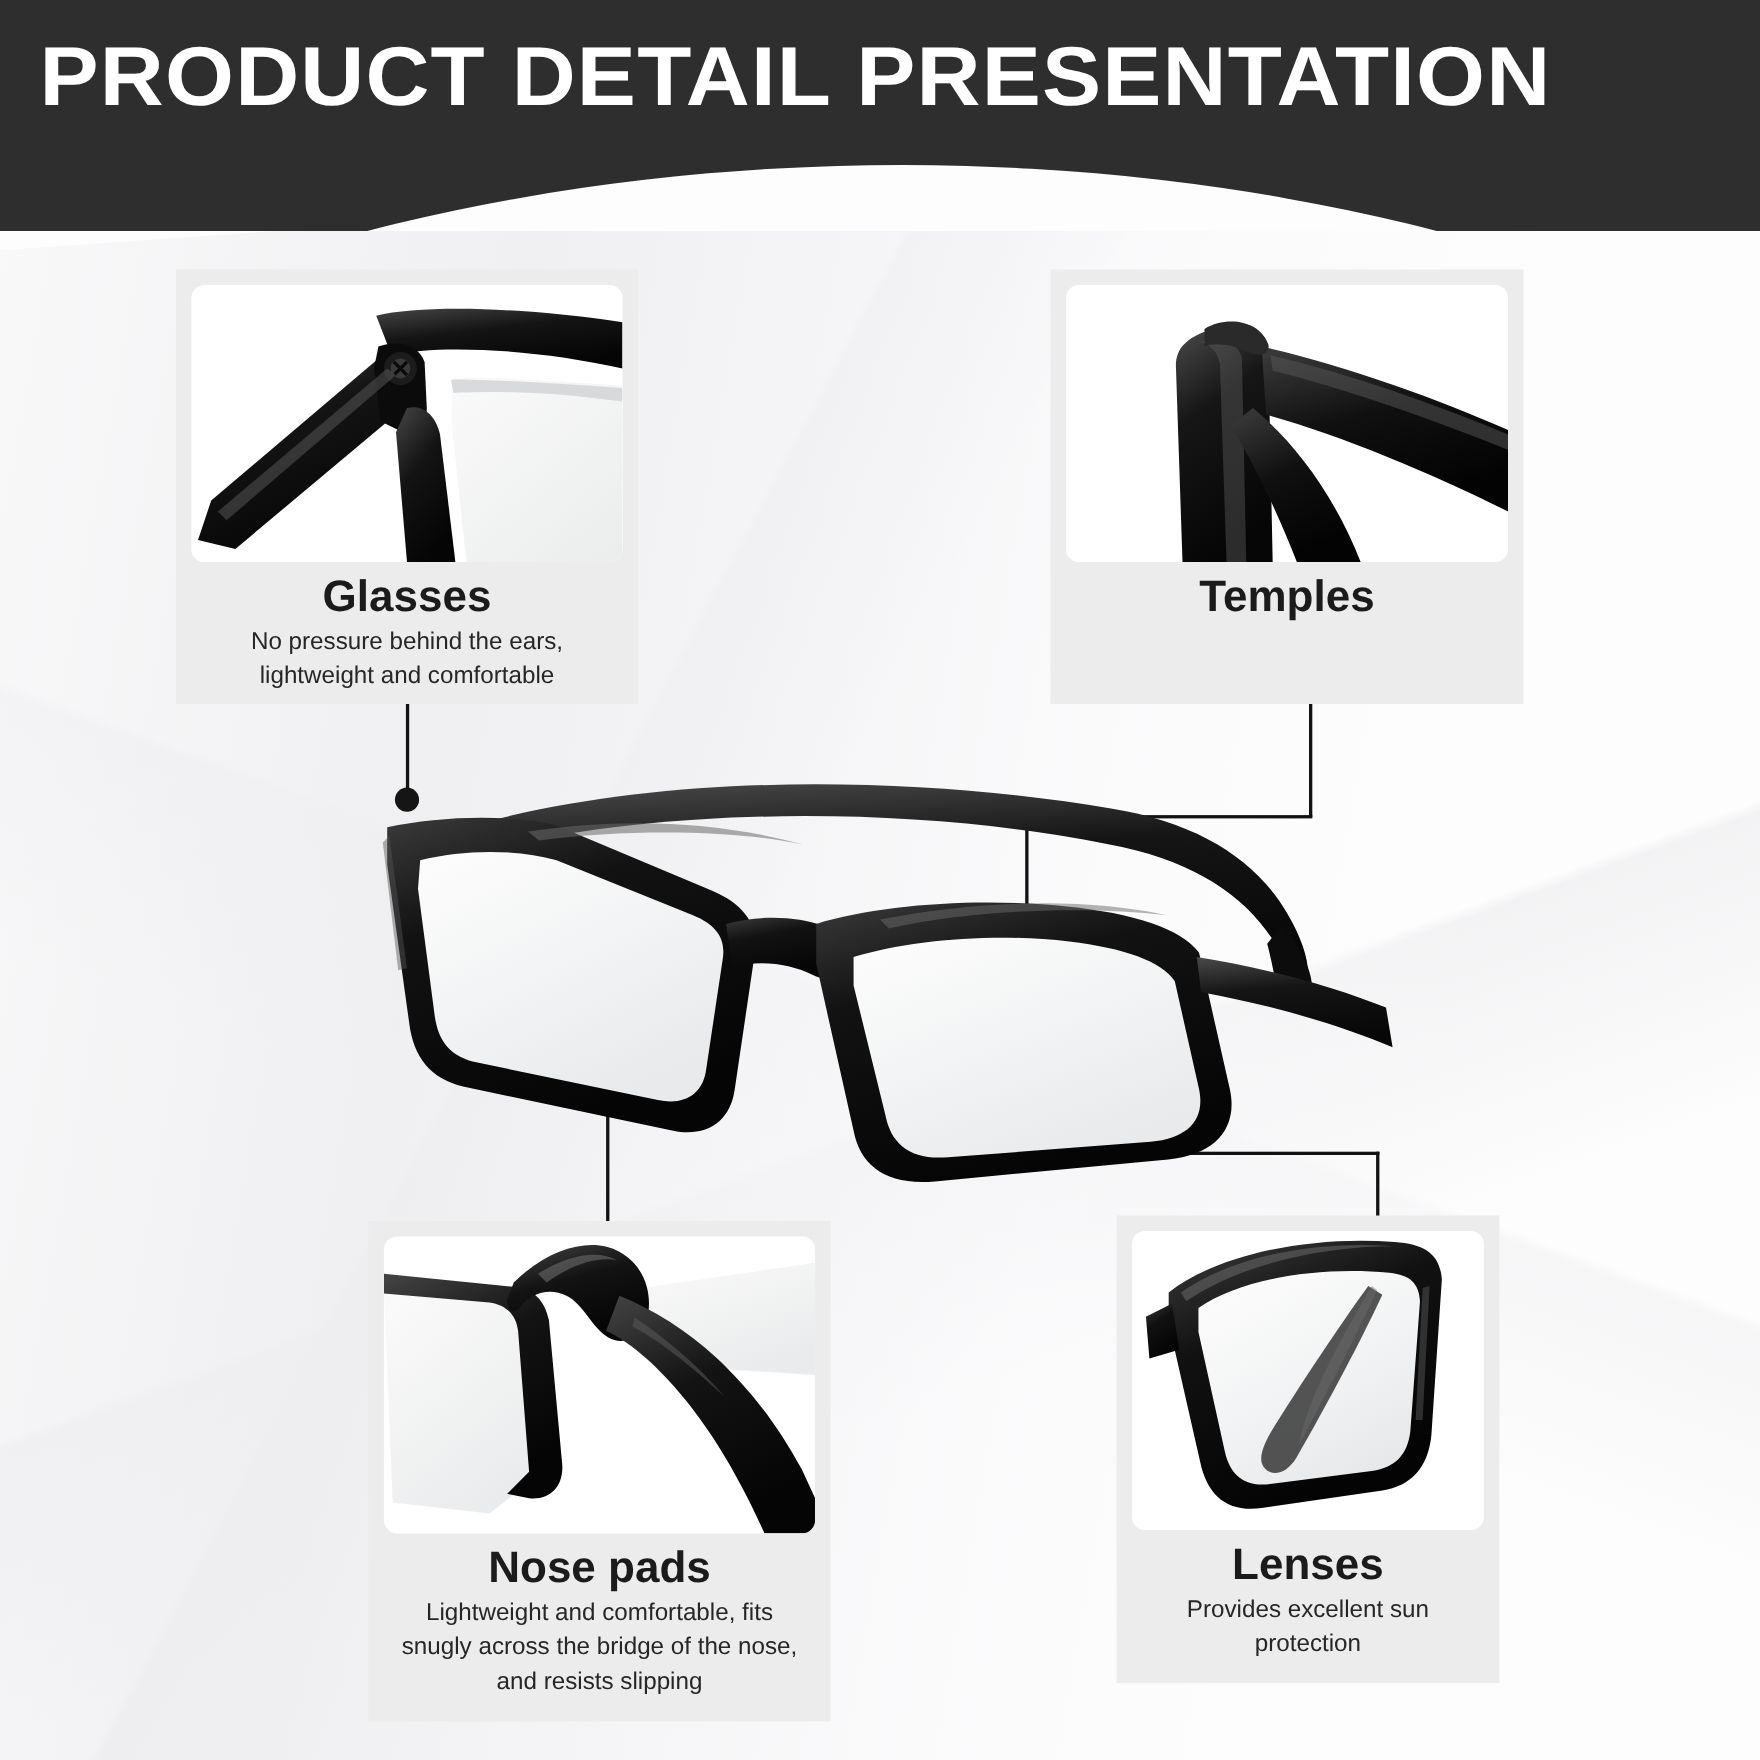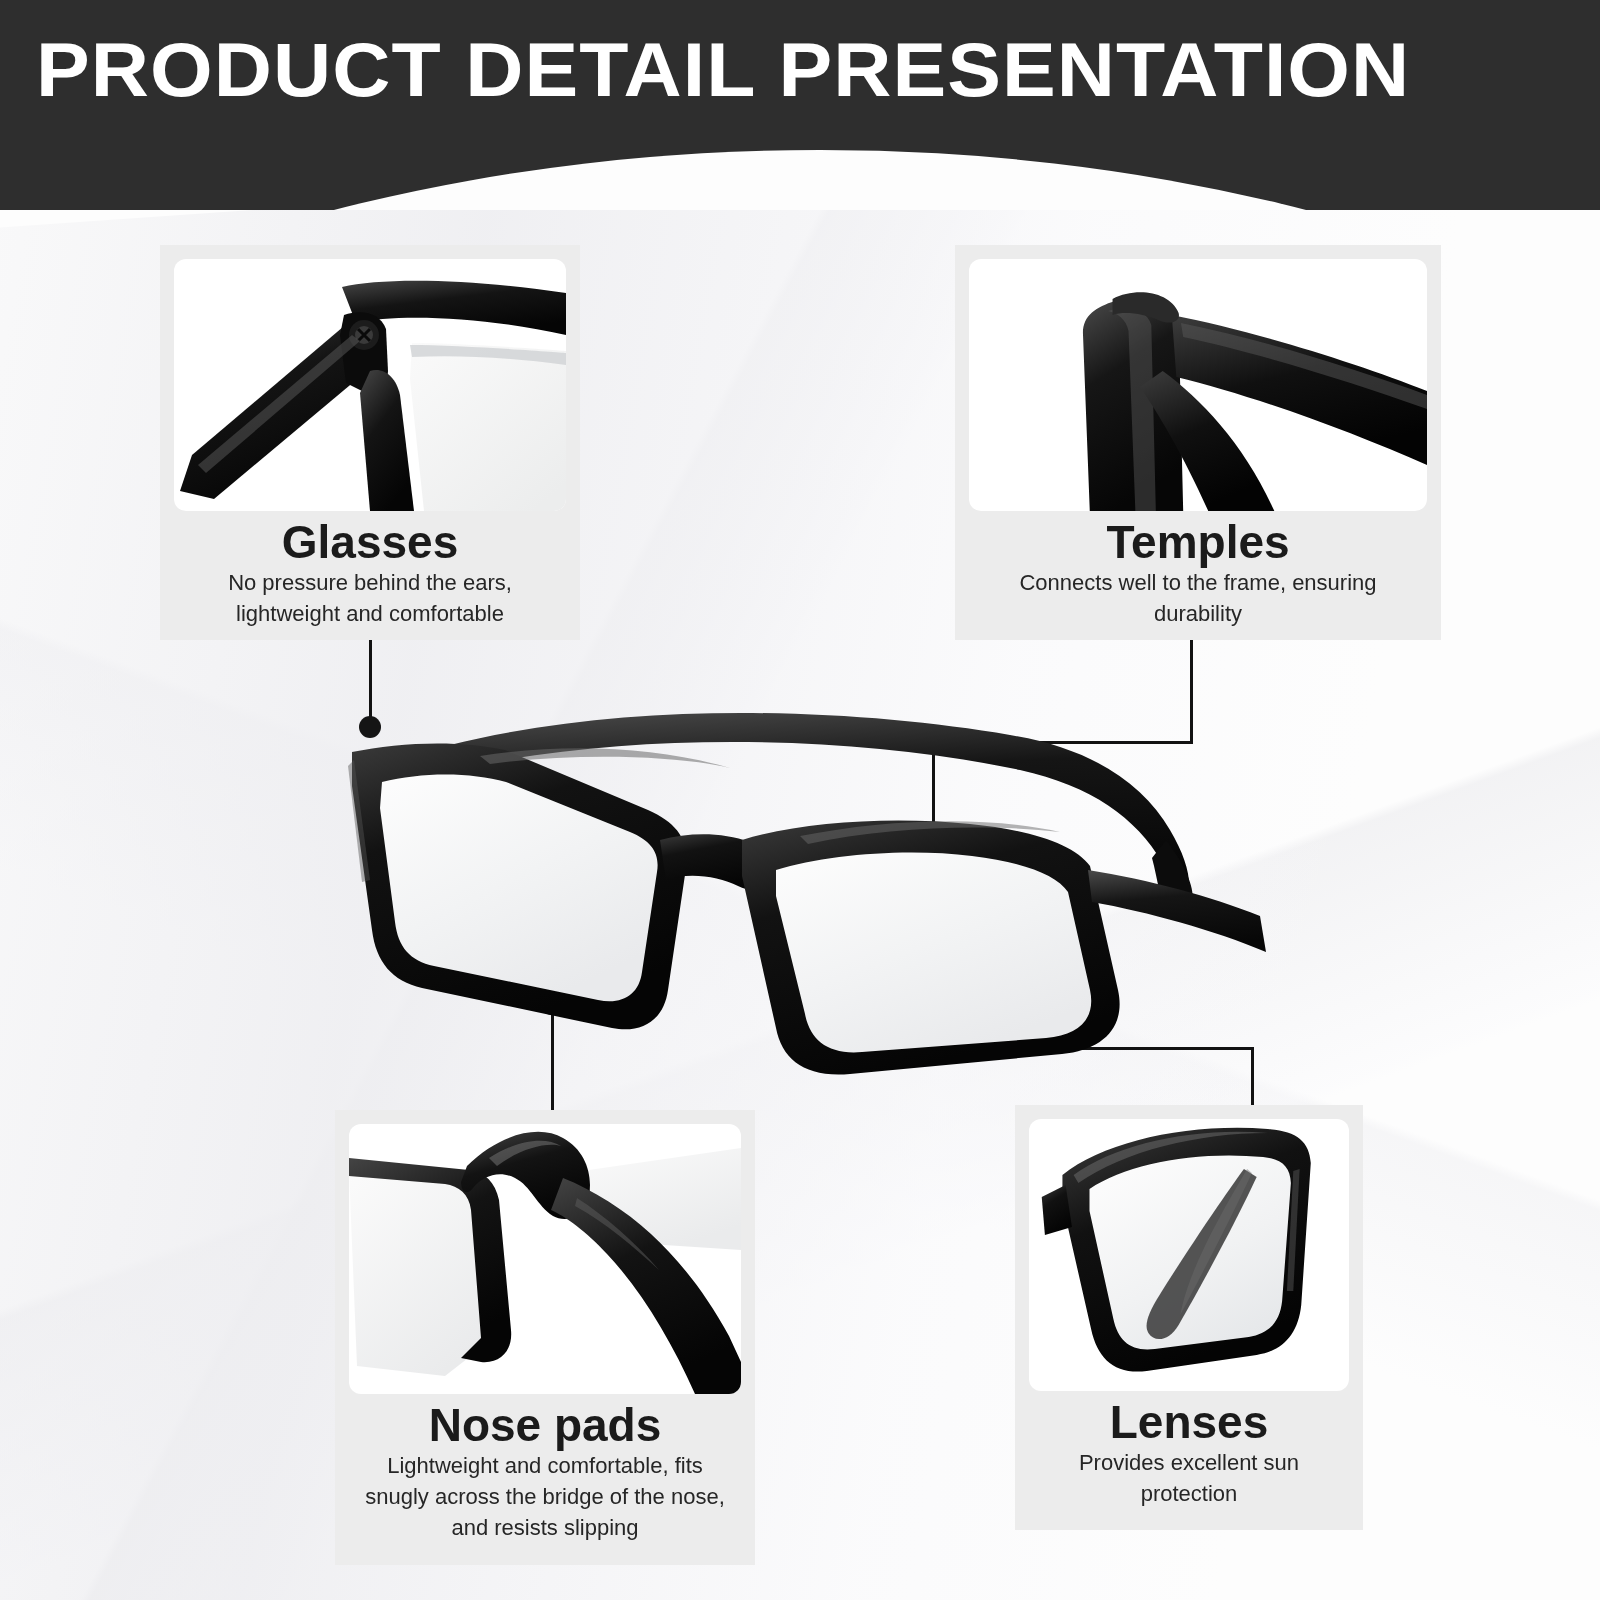--- a/index.html
+++ b/index.html
@@ -94,39 +94,39 @@
     overflow: hidden;
     flex: none;
   }
   .card-caption {
     flex: 1;
     text-align: center;
     padding: 8px 6px 14px 6px;
     box-sizing: border-box;
   }
   .card-title {
-    font-size: 46px;
+    font-size: 40px;
     line-height: 46px;
     font-weight: bold;
     color: #1b1b1b;
     margin: 0 0 2px 0;
     font-family: "Liberation Sans", sans-serif;
   }
   .card-desc {
     font-size: 22px;
     line-height: 31px;
     color: #262626;
     margin: 0;
     font-family: "Liberation Sans", sans-serif;
   }
 
   
   #card-glasses   { left: 160px;  top: 245px;  width: 420px; height: 395px; }
   #card-glasses .card-photo   { height: 252px; }
-  #card-temples   { left: 955px;  top: 245px;  width: 486px; height: 395px; }
+  #card-temples   { left: 955px;  top: 245px;  width: 430px; height: 395px; }
   #card-temples .card-photo   { height: 252px; }
   #card-nosepads  { left: 335px;  top: 1110px; width: 420px; height: 455px; }
   #card-nosepads .card-photo  { height: 270px; }
   #card-lenses    { left: 1015px; top: 1105px; width: 348px; height: 425px; }
   #card-lenses .card-photo    { height: 272px; }
 
   
   .connector { position: absolute; background: #121212; }
   .dot {
     position: absolute;
@@ -304,21 +304,20 @@
         <path d="M178,56 C250,72 340,104 402,132 L402,206 C334,172 248,136 182,118 Z" fill="url(#g2b)"></path>
         <path d="M186,64 C256,80 340,110 402,136 L402,150 C338,124 254,94 188,78 Z" fill="#585858" opacity="0.5"></path>
 
         <path d="M170,112 C204,140 242,186 268,252 L210,252 C188,196 166,154 150,128 Z" fill="url(#g2b)"></path>
 
         <path d="M126,40 C146,28 176,32 184,54 C186,62 178,66 168,62 C152,54 136,52 126,56 Z" fill="#2a2a2a"></path>
       </svg>
     </div>
     <div class="card-caption">
       <div class="card-title">Temples</div>
-      <div class="card-desc">Connects well to the frame, ensuring durability</div>
     </div>
   </div>
 
   <div class="card" id="card-nosepads">
     <div class="card-photo">
       <svg class="photo-svg" viewBox="0 0 392 270" preserveAspectRatio="none">
         <defs>
           <linearGradient id="g3a" x1="0" y1="0" x2="0.4" y2="1">
             <stop offset="0%" stop-color="#444"></stop>
             <stop offset="45%" stop-color="#131313"></stop>

